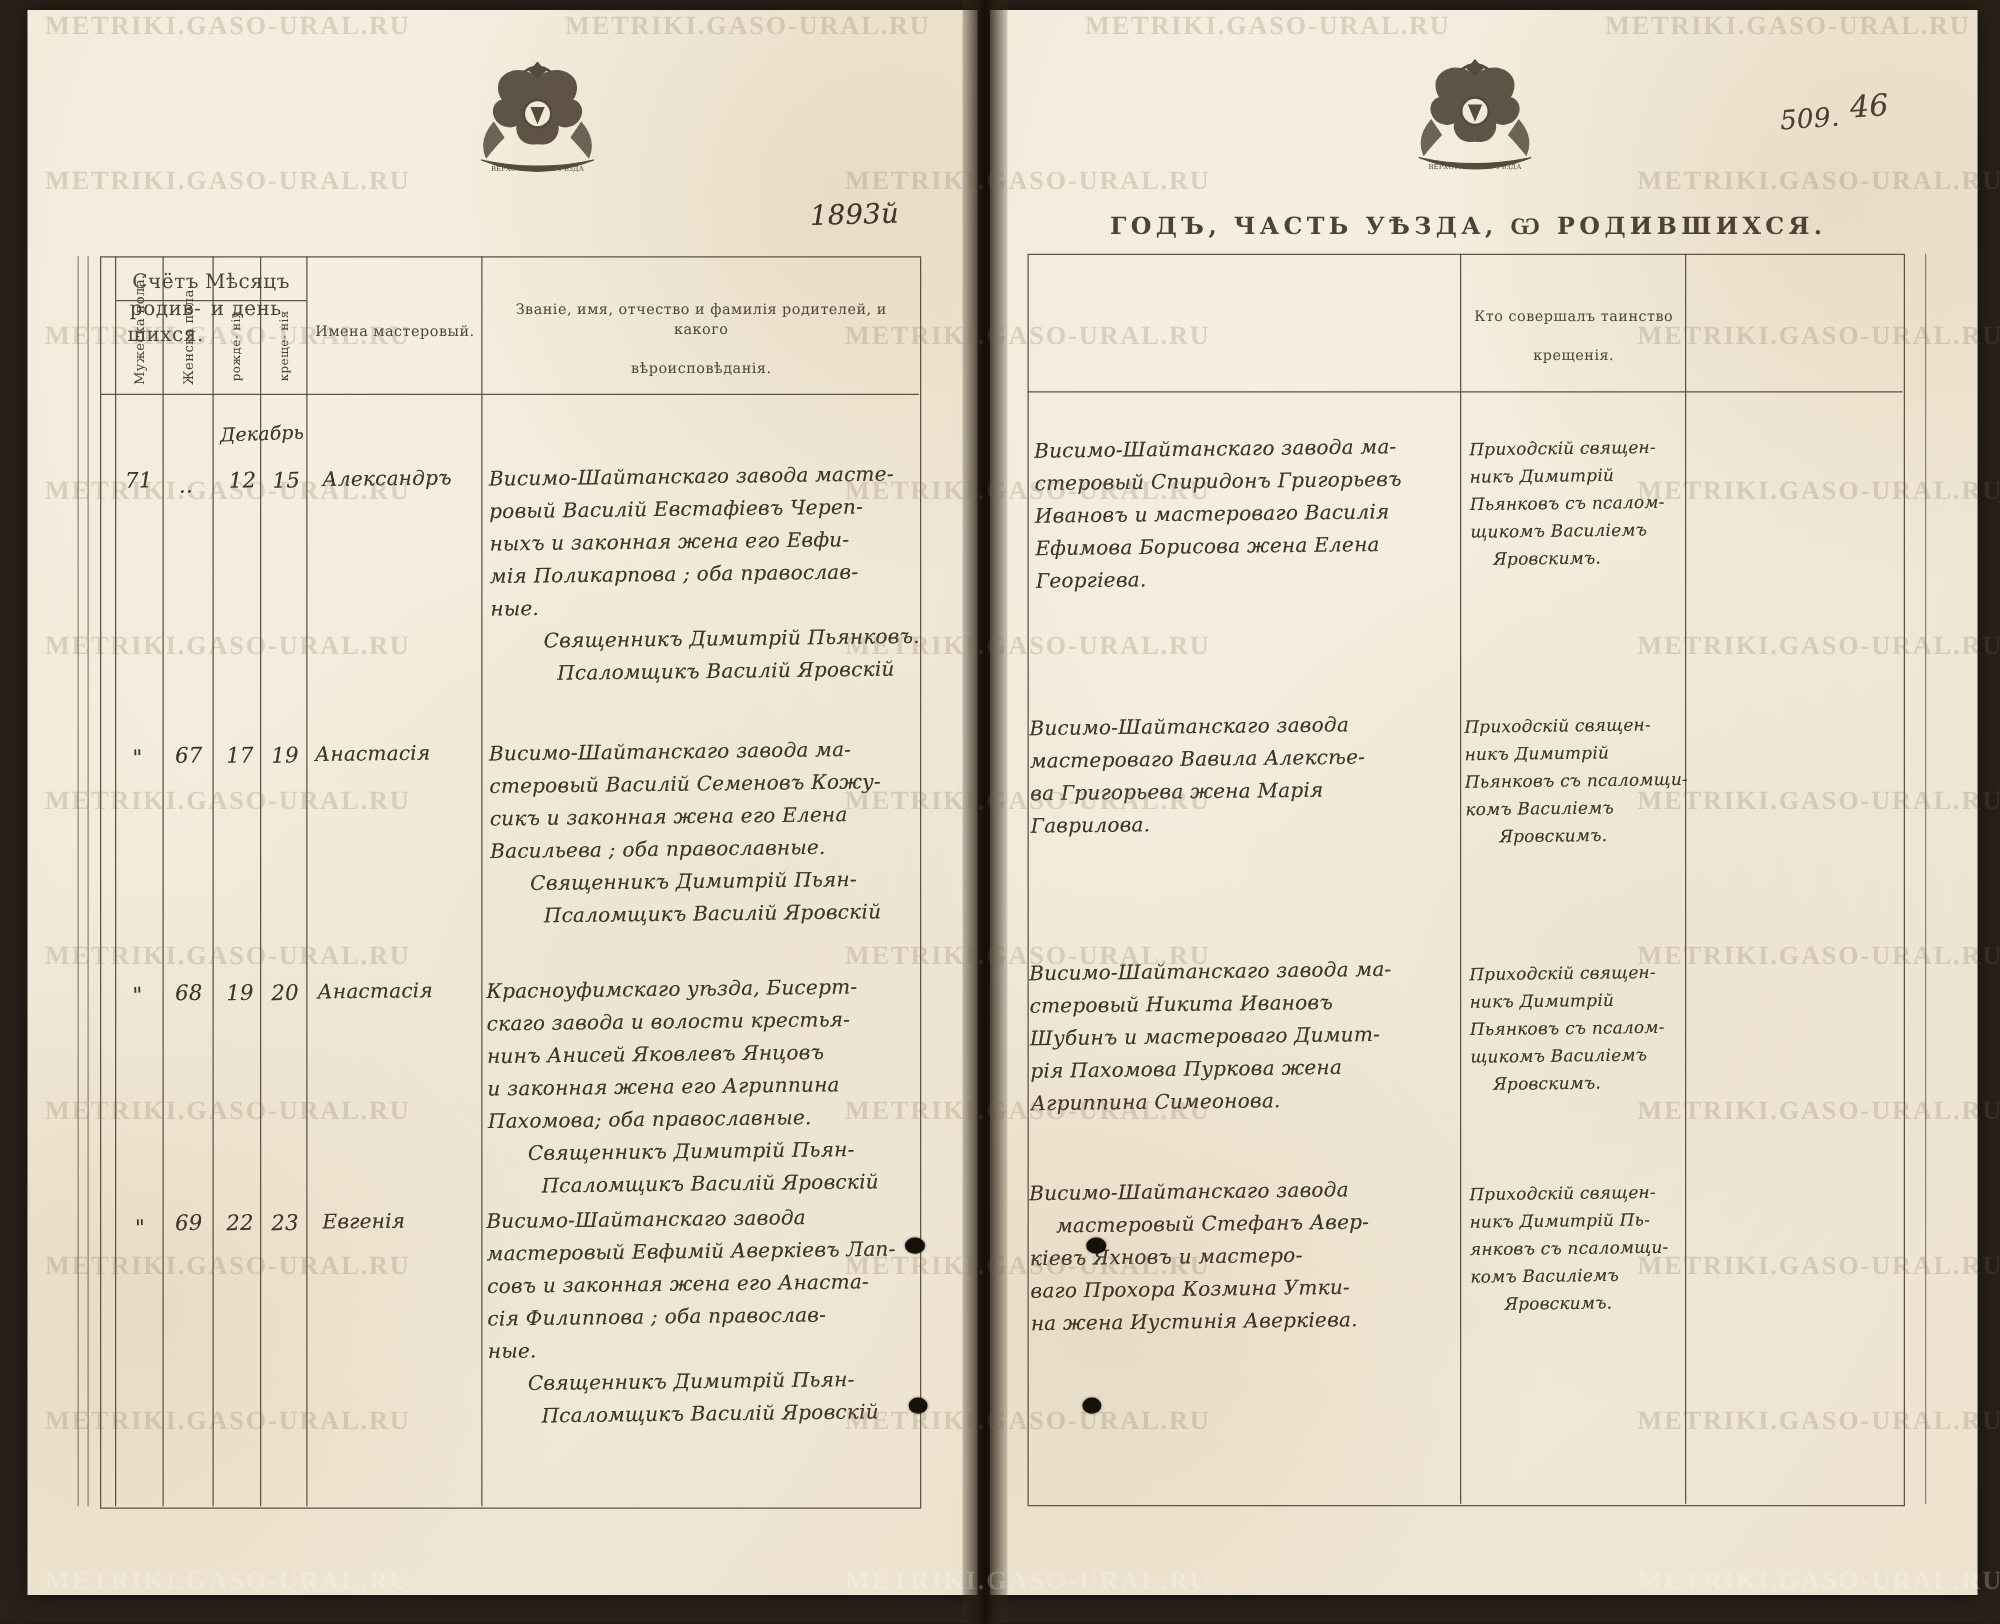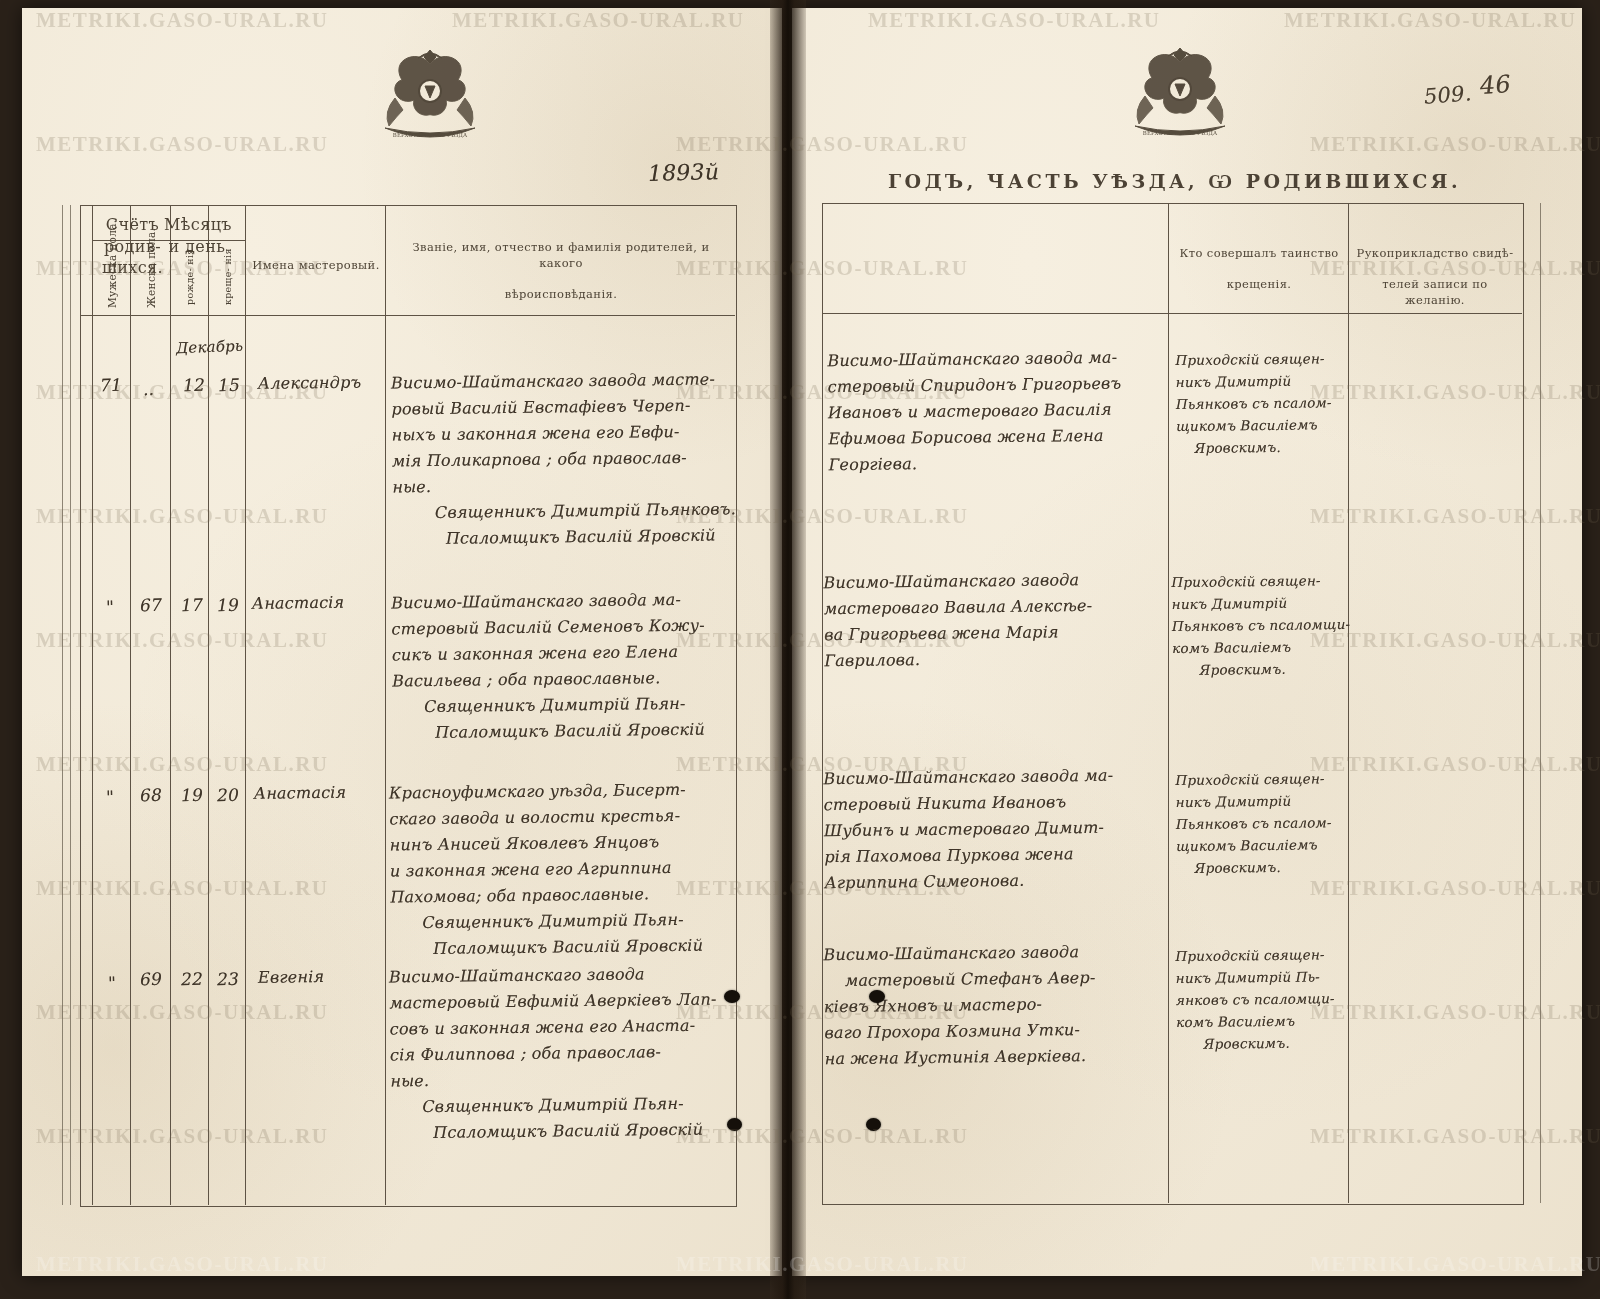--- a/index.html
+++ b/index.html
@@ -256,21 +256,20 @@
   <div class="printed colhead" style="left:252px; top:258px; width:128px;">Имена мастеровый.</div>
   <div class="printed colhead" style="left:392px; top:240px; width:338px;">Званіе, имя, отчество и фамилія родителей, и какого<br><br>вѣроисповѣданія.</div>
 
   <div class="frame frame-r"></div>
   <div class="vline r" style="left:1168px;"></div>
   <div class="vline r" style="left:1348px;"></div>
   <div class="hline" style="left:822px; top:313px; width:700px;"></div>
   <div class="margin-rule" style="left:1540px; top:203px;"></div>
 
   <div class="printed colhead" style="left:1174px; top:246px; width:170px;">Кто совершалъ таинство<br><br>крещенія.</div>
-  <div class="printed colhead" style="left:1352px; top:246px; width:166px;">Рукоприкладство свидѣ-<br><br>телей записи по желанію.</div>
 
   <div class="hw month" style="left:176px; top:334px;">Декабрь</div>
 
   <div class="hw num" style="left:100px; top:372px;">71</div>
   <div class="hw num" style="left:143px; top:376px;">..</div>
   <div class="hw num" style="left:183px; top:372px;">12</div>
   <div class="hw num" style="left:218px; top:372px;">15</div>
   <div class="hw" style="left:258px; top:370px; width:128px;">Александръ</div>
   <div class="hw" style="left:392px; top:368px; width:400px;">Висимо-Шайтанскаго завода масте-
 ровый Василій Евстафіевъ Череп-

